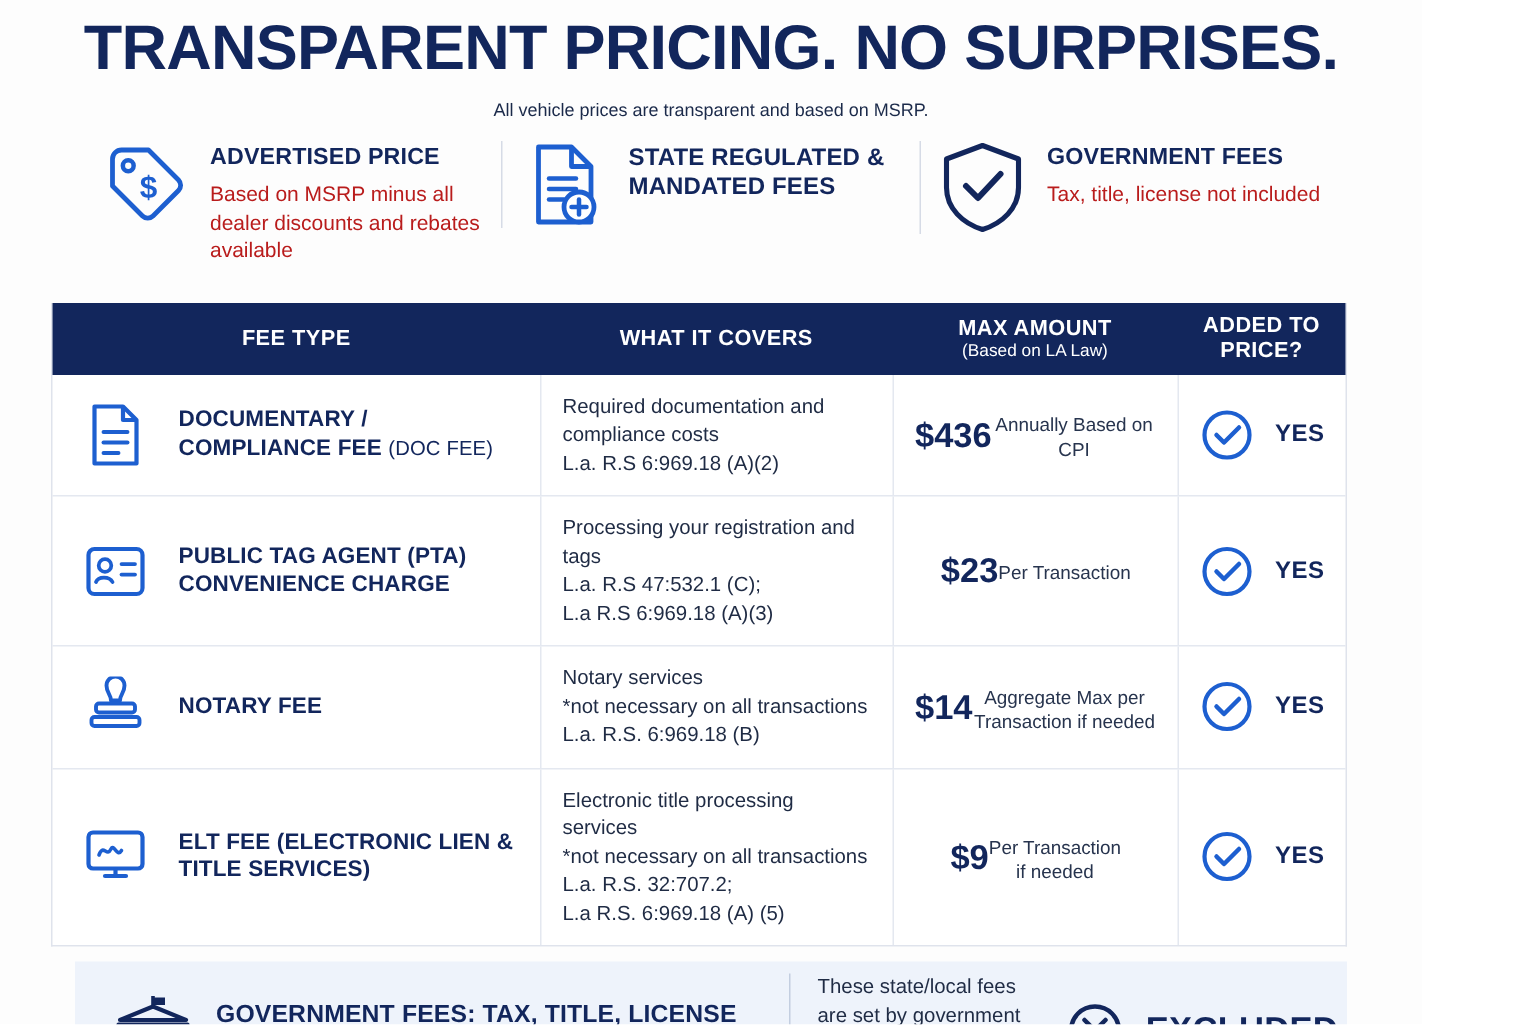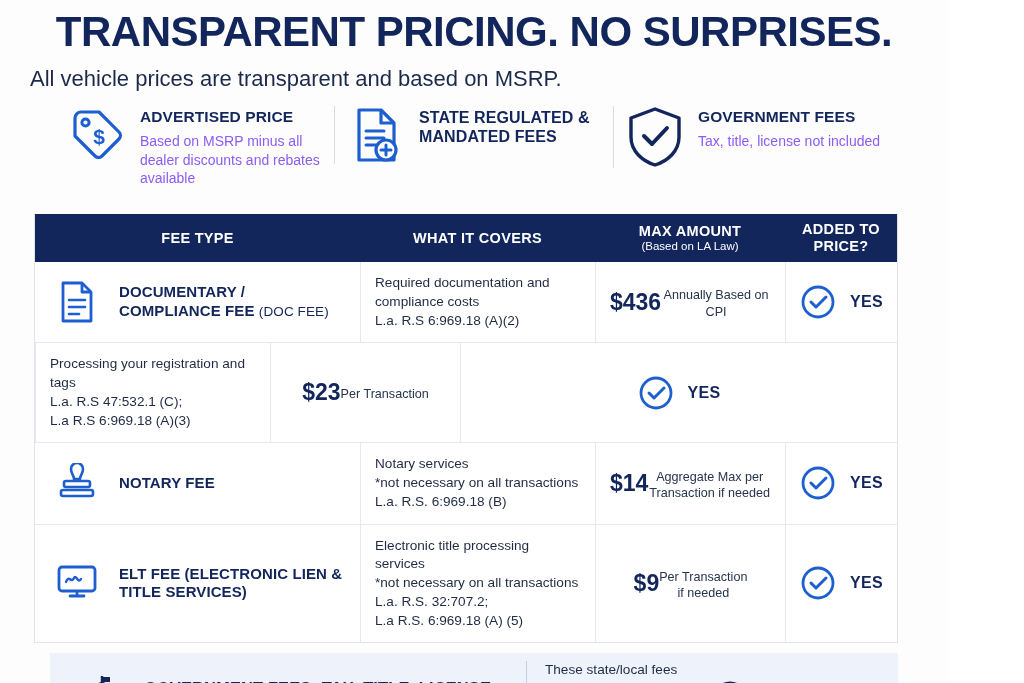--- a/index.html
+++ b/index.html
@@ -22,22 +22,23 @@
     text-align: center;
     color: #12265c;
     font-size: 42px;
     font-weight: bold;
     letter-spacing: -0.5px;
     line-height: 1.05;
     padding-top: 10px;
     white-space: nowrap;
   }
   .subtitle {
+    text-align: center;
     color: #1b2a4a;
-    font-size: 22px;
+    font-size: 12px;
     margin-top: 12px;
     margin-bottom: 6px;
   }
 
   
   .features {
     display: flex;
     align-items: flex-start;
     justify-content: space-between;
     margin: 14px 26px 0 26px;
@@ -54,21 +55,21 @@
   .feature .ficon { flex: 0 0 auto; width: 62px; display: flex; justify-content: center; }
   .feature .ftext { padding-top: 2px; }
   .feature .fhead {
     color: #12265c;
     font-weight: bold;
     font-size: 15.5px;
     line-height: 1.2;
     letter-spacing: 0.1px;
   }
   .feature .fbody {
-    color: #8b5cf6;
+    color: #b91c1c;
     font-size: 14px;
     line-height: 1.35;
     margin-top: 5px;
     max-width: 190px;
   }
   .feature.centered .fhead { font-size: 16px; }
 
   
   .table {
     margin: 8px 20px 0 4px;
@@ -275,20 +276,35 @@
           <svg width="36" height="36" viewBox="0 0 36 36">
             <circle cx="18" cy="18" r="15" fill="none" stroke="#1d5fd0" stroke-width="2.8"></circle>
             <path d="M11 18 L16 23 L26 13" fill="none" stroke="#1d5fd0" stroke-width="3" stroke-linecap="round" stroke-linejoin="round"></path>
           </svg>
         </span>
         <span class="yes-text">YES</span>
       </div>
     </div>
 
     <div class="trow">
+      <div class="cell type c1">
+        <span class="rowicon">
+          <svg width="44" height="40" viewBox="0 0 44 40">
+            <rect x="4" y="5" width="36" height="30" rx="4" fill="none" stroke="#1d5fd0" stroke-width="2.8"></rect>
+            <circle cx="15" cy="16" r="4.2" fill="none" stroke="#1d5fd0" stroke-width="2.5"></circle>
+            <path d="M9 27 c1.5 -4 9 -4 11 0" fill="none" stroke="#1d5fd0" stroke-width="2.5" stroke-linecap="round"></path>
+            <line x1="26" y1="15" x2="35" y2="15" stroke="#1d5fd0" stroke-width="2.5" stroke-linecap="round"></line>
+            <line x1="26" y1="22" x2="35" y2="22" stroke="#1d5fd0" stroke-width="2.5" stroke-linecap="round"></line>
+          </svg>
+        </span>
+        <span class="fee-name">
+          <span>PUBLIC TAG AGENT (PTA) CONVENIENCE CHARGE</span>
+          <span class="light"></span>
+        </span>
+      </div>
       <div class="cell covers c2">
         <span class="covers-text" style="white-space:pre-line">Processing your registration and tags
 L.a. R.S 47:532.1 (C);
 L.a R.S 6:969.18 (A)(3)</span>
       </div>
       <div class="cell amount c3">
         <span class="amount-big">$23</span>
         <span class="amount-sub" style="white-space:pre-line">Per Transaction</span>
       </div>
       <div class="cell added c4">

